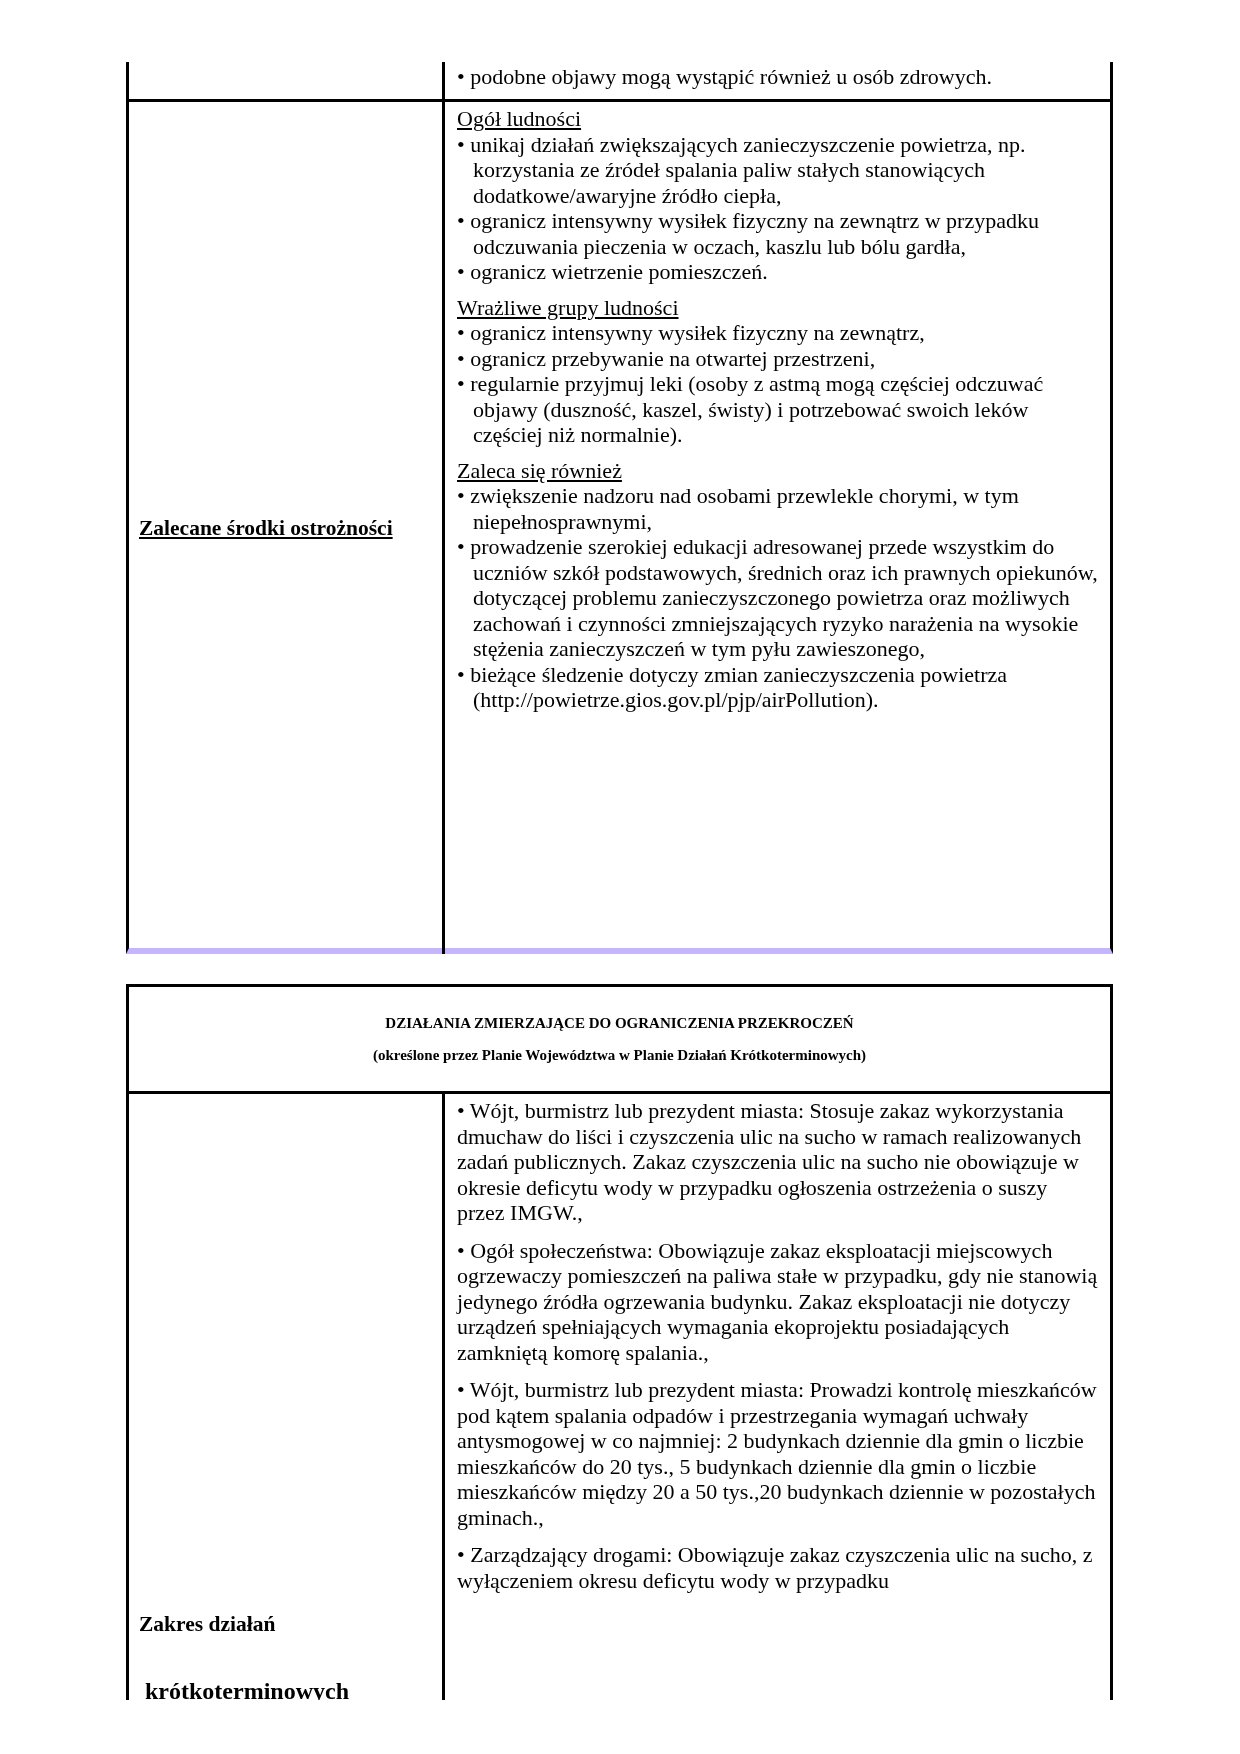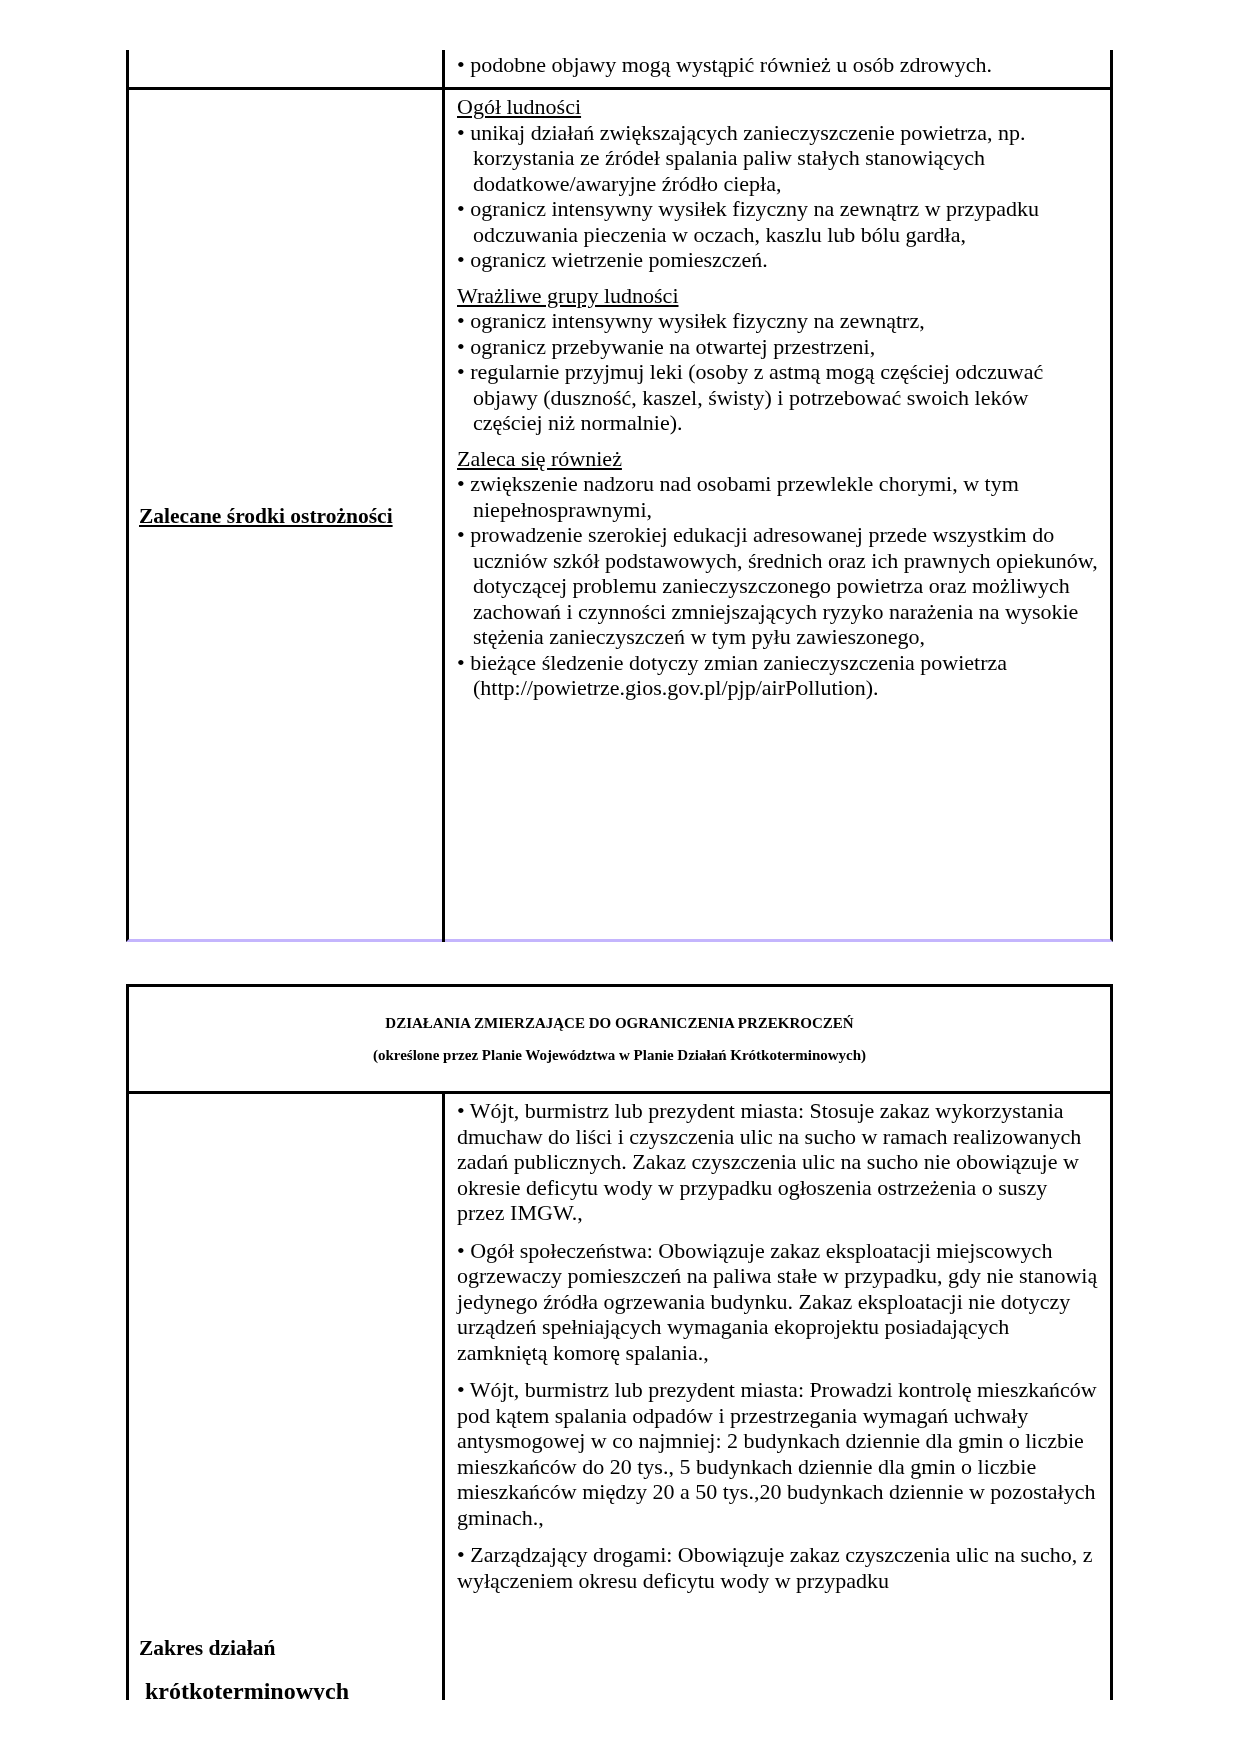--- a/index.html
+++ b/index.html
@@ -22,37 +22,37 @@
   .cell-right {
     flex: 1; box-sizing: border-box; padding: 4px 12px 6px 12px;
     font-size: 22px; line-height: 25.5px;
   }
   .section { margin-bottom: 10px; }
   .section:last-child { margin-bottom: 0; }
   .section-title { text-decoration: underline; text-underline-offset: 2px; }
   .bullet { padding-left: 16px; text-indent: -16px; }
   .hr { border-top: 3px solid #000; }
   
-  #t1 { top: 50px; height: 892px; border-bottom: 3px solid #c4b5fd; }
+  #t1 { top: 62px; height: 892px; border-bottom: 6px solid #c4b5fd; }
   #t1 .row-top { height: 37px; }
   #t1 .row-top .cell-right { padding-top: 2px; }
   #t1 .row-main { height: 852px; }
   
   #t2 { top: 984px; height: 716px; border-top: 3px solid #000; }
   .header {
     height: 107px; box-sizing: border-box; border-bottom: 3px solid #000;
     display: flex; flex-direction: column; justify-content: center; align-items: center;
     font-weight: bold; font-size: 15px; line-height: 32px; text-align: center;
   }
   #t2 .row-main { height: 606px; overflow: hidden; }
   #t2 .cell-left {
     align-items: flex-start; flex-direction: column; justify-content: flex-end;
     padding-bottom: 0; overflow: hidden; position: relative;
   }
-  .left-label-2 { position: absolute; left: 10px; top: 542px; font-size: 21.5px; }
+  .left-label-2 { position: absolute; left: 10px; top: 518px; font-size: 21.5px; }
   .left-label-2b { position: absolute; left: 16px; top: 584px; font-size: 24px; }
   #t2 .cell-right { }
   #t2 .para { margin-bottom: 12px; }
 </style>
 </head>
 <body>
 
 <div id="t1" class="tbl">
   <div class="row row-top">
     <div class="cell-left"></div>

